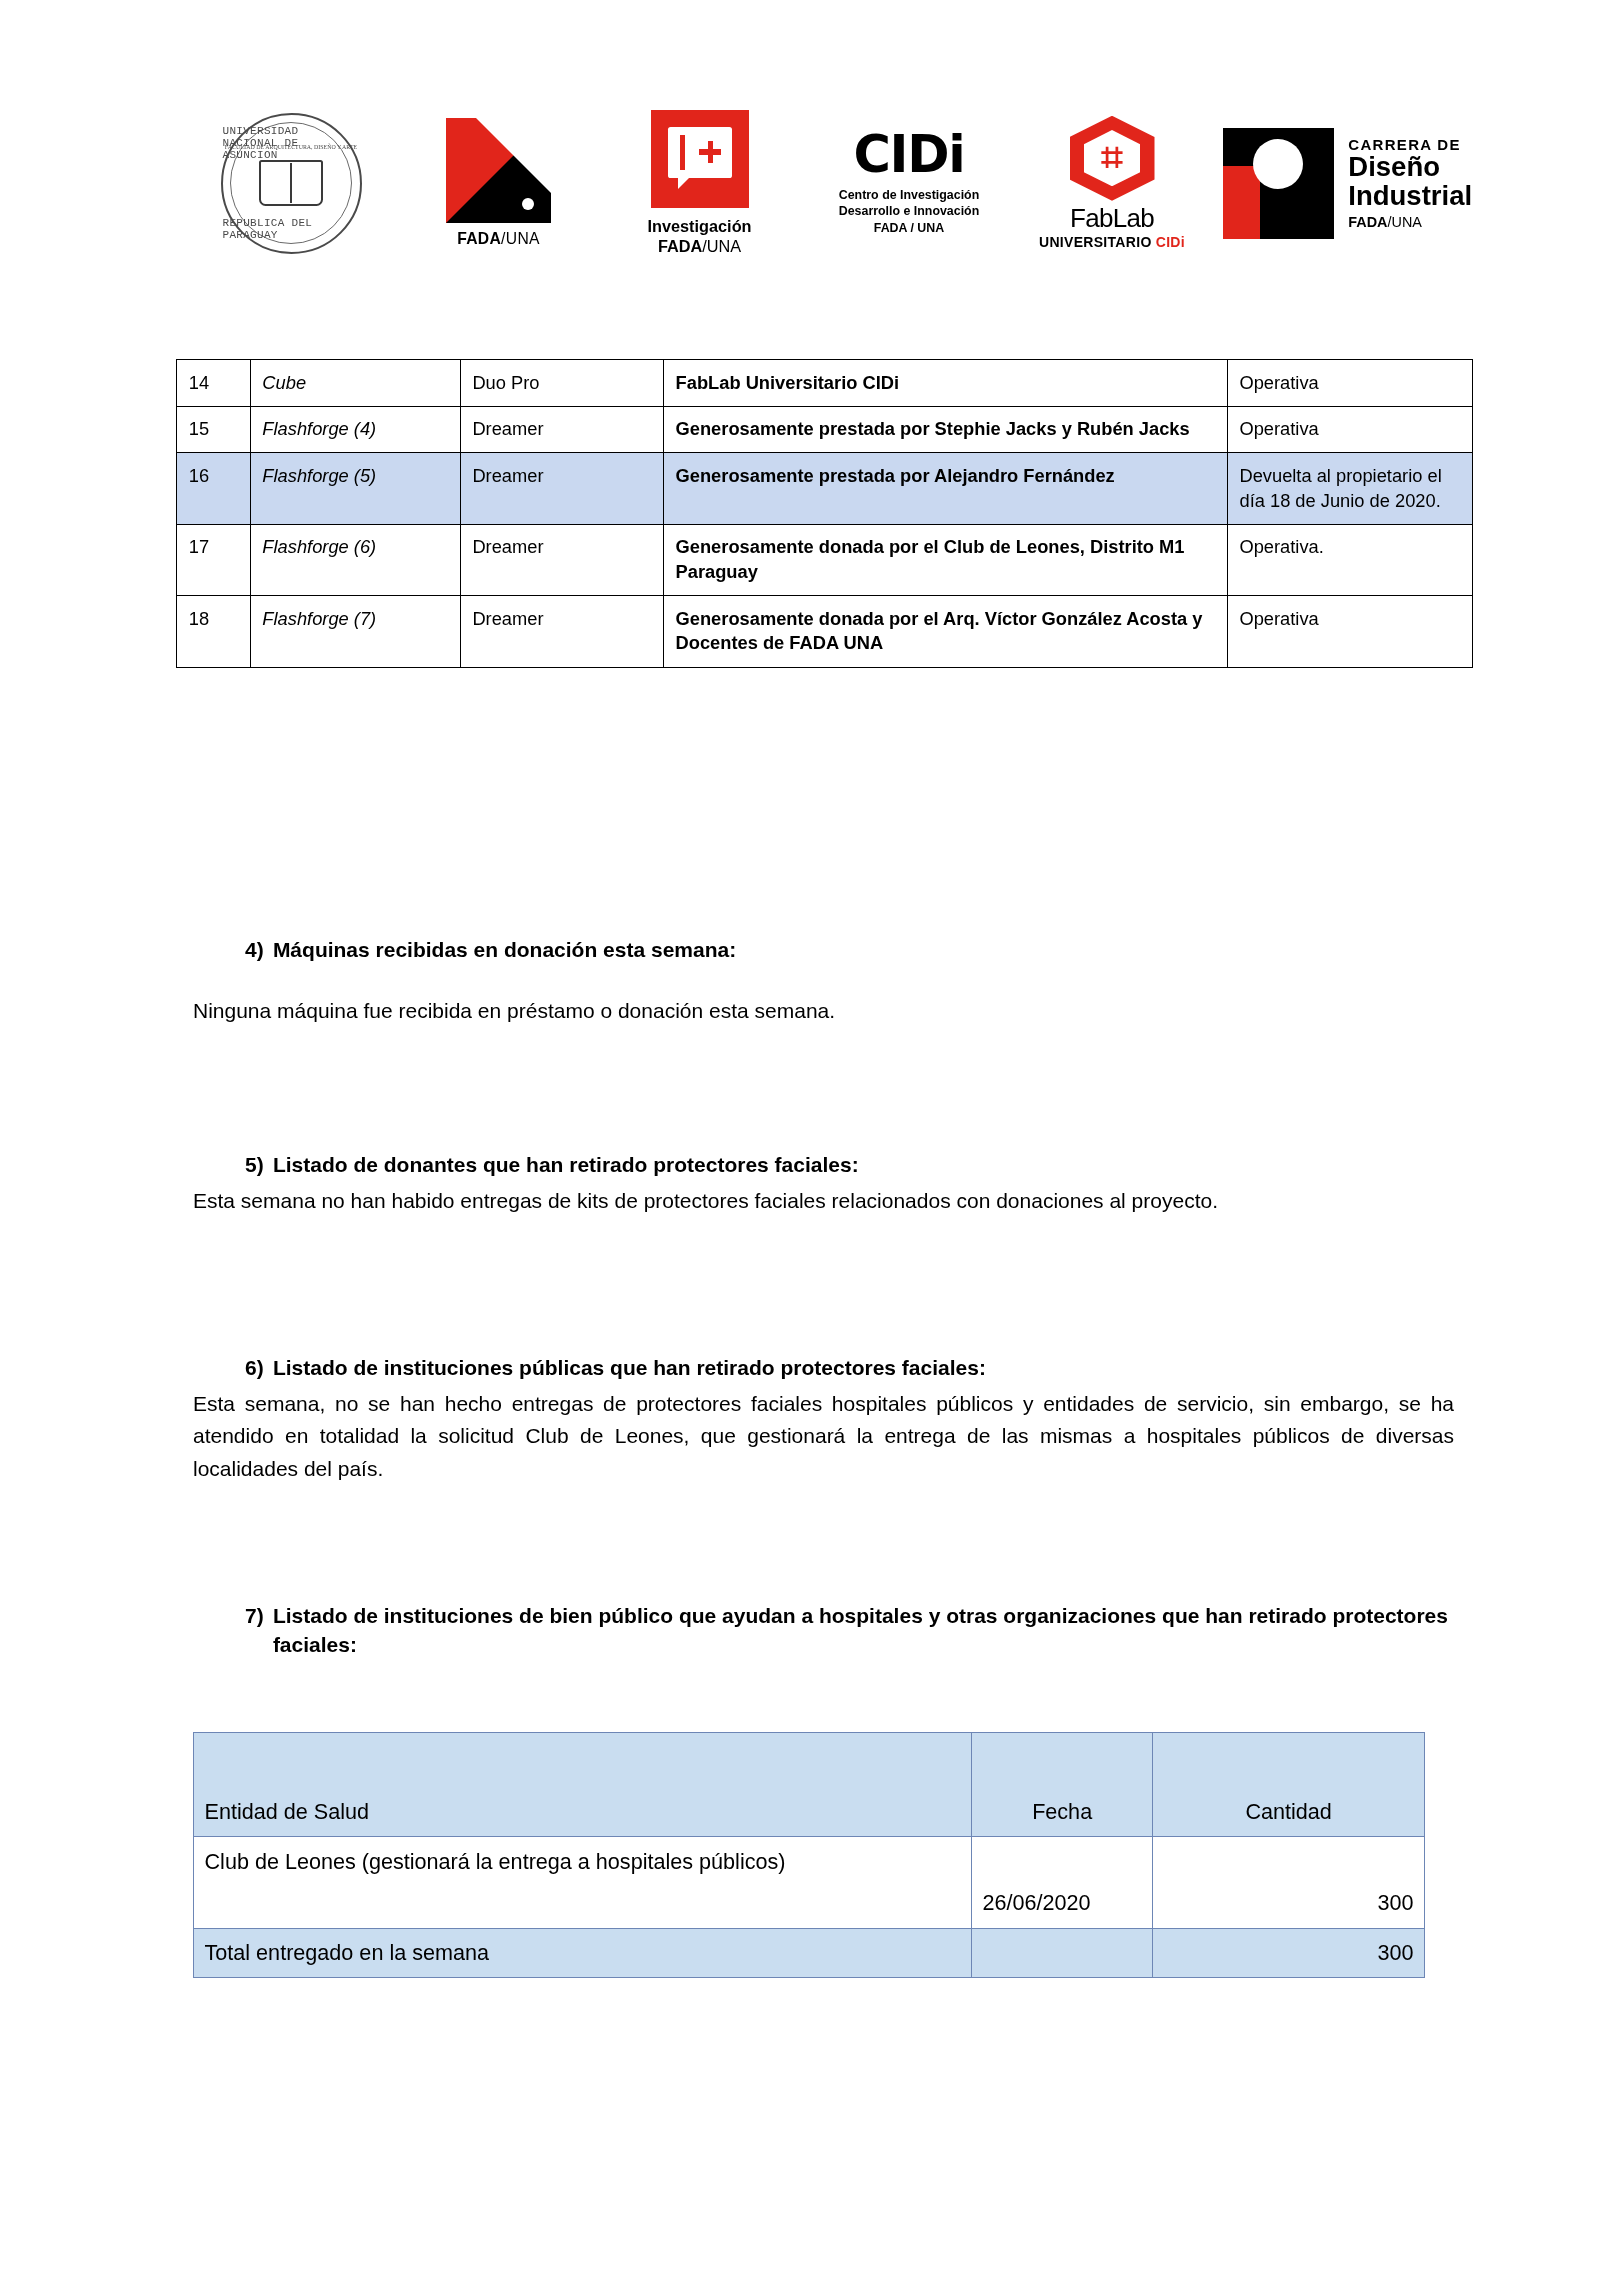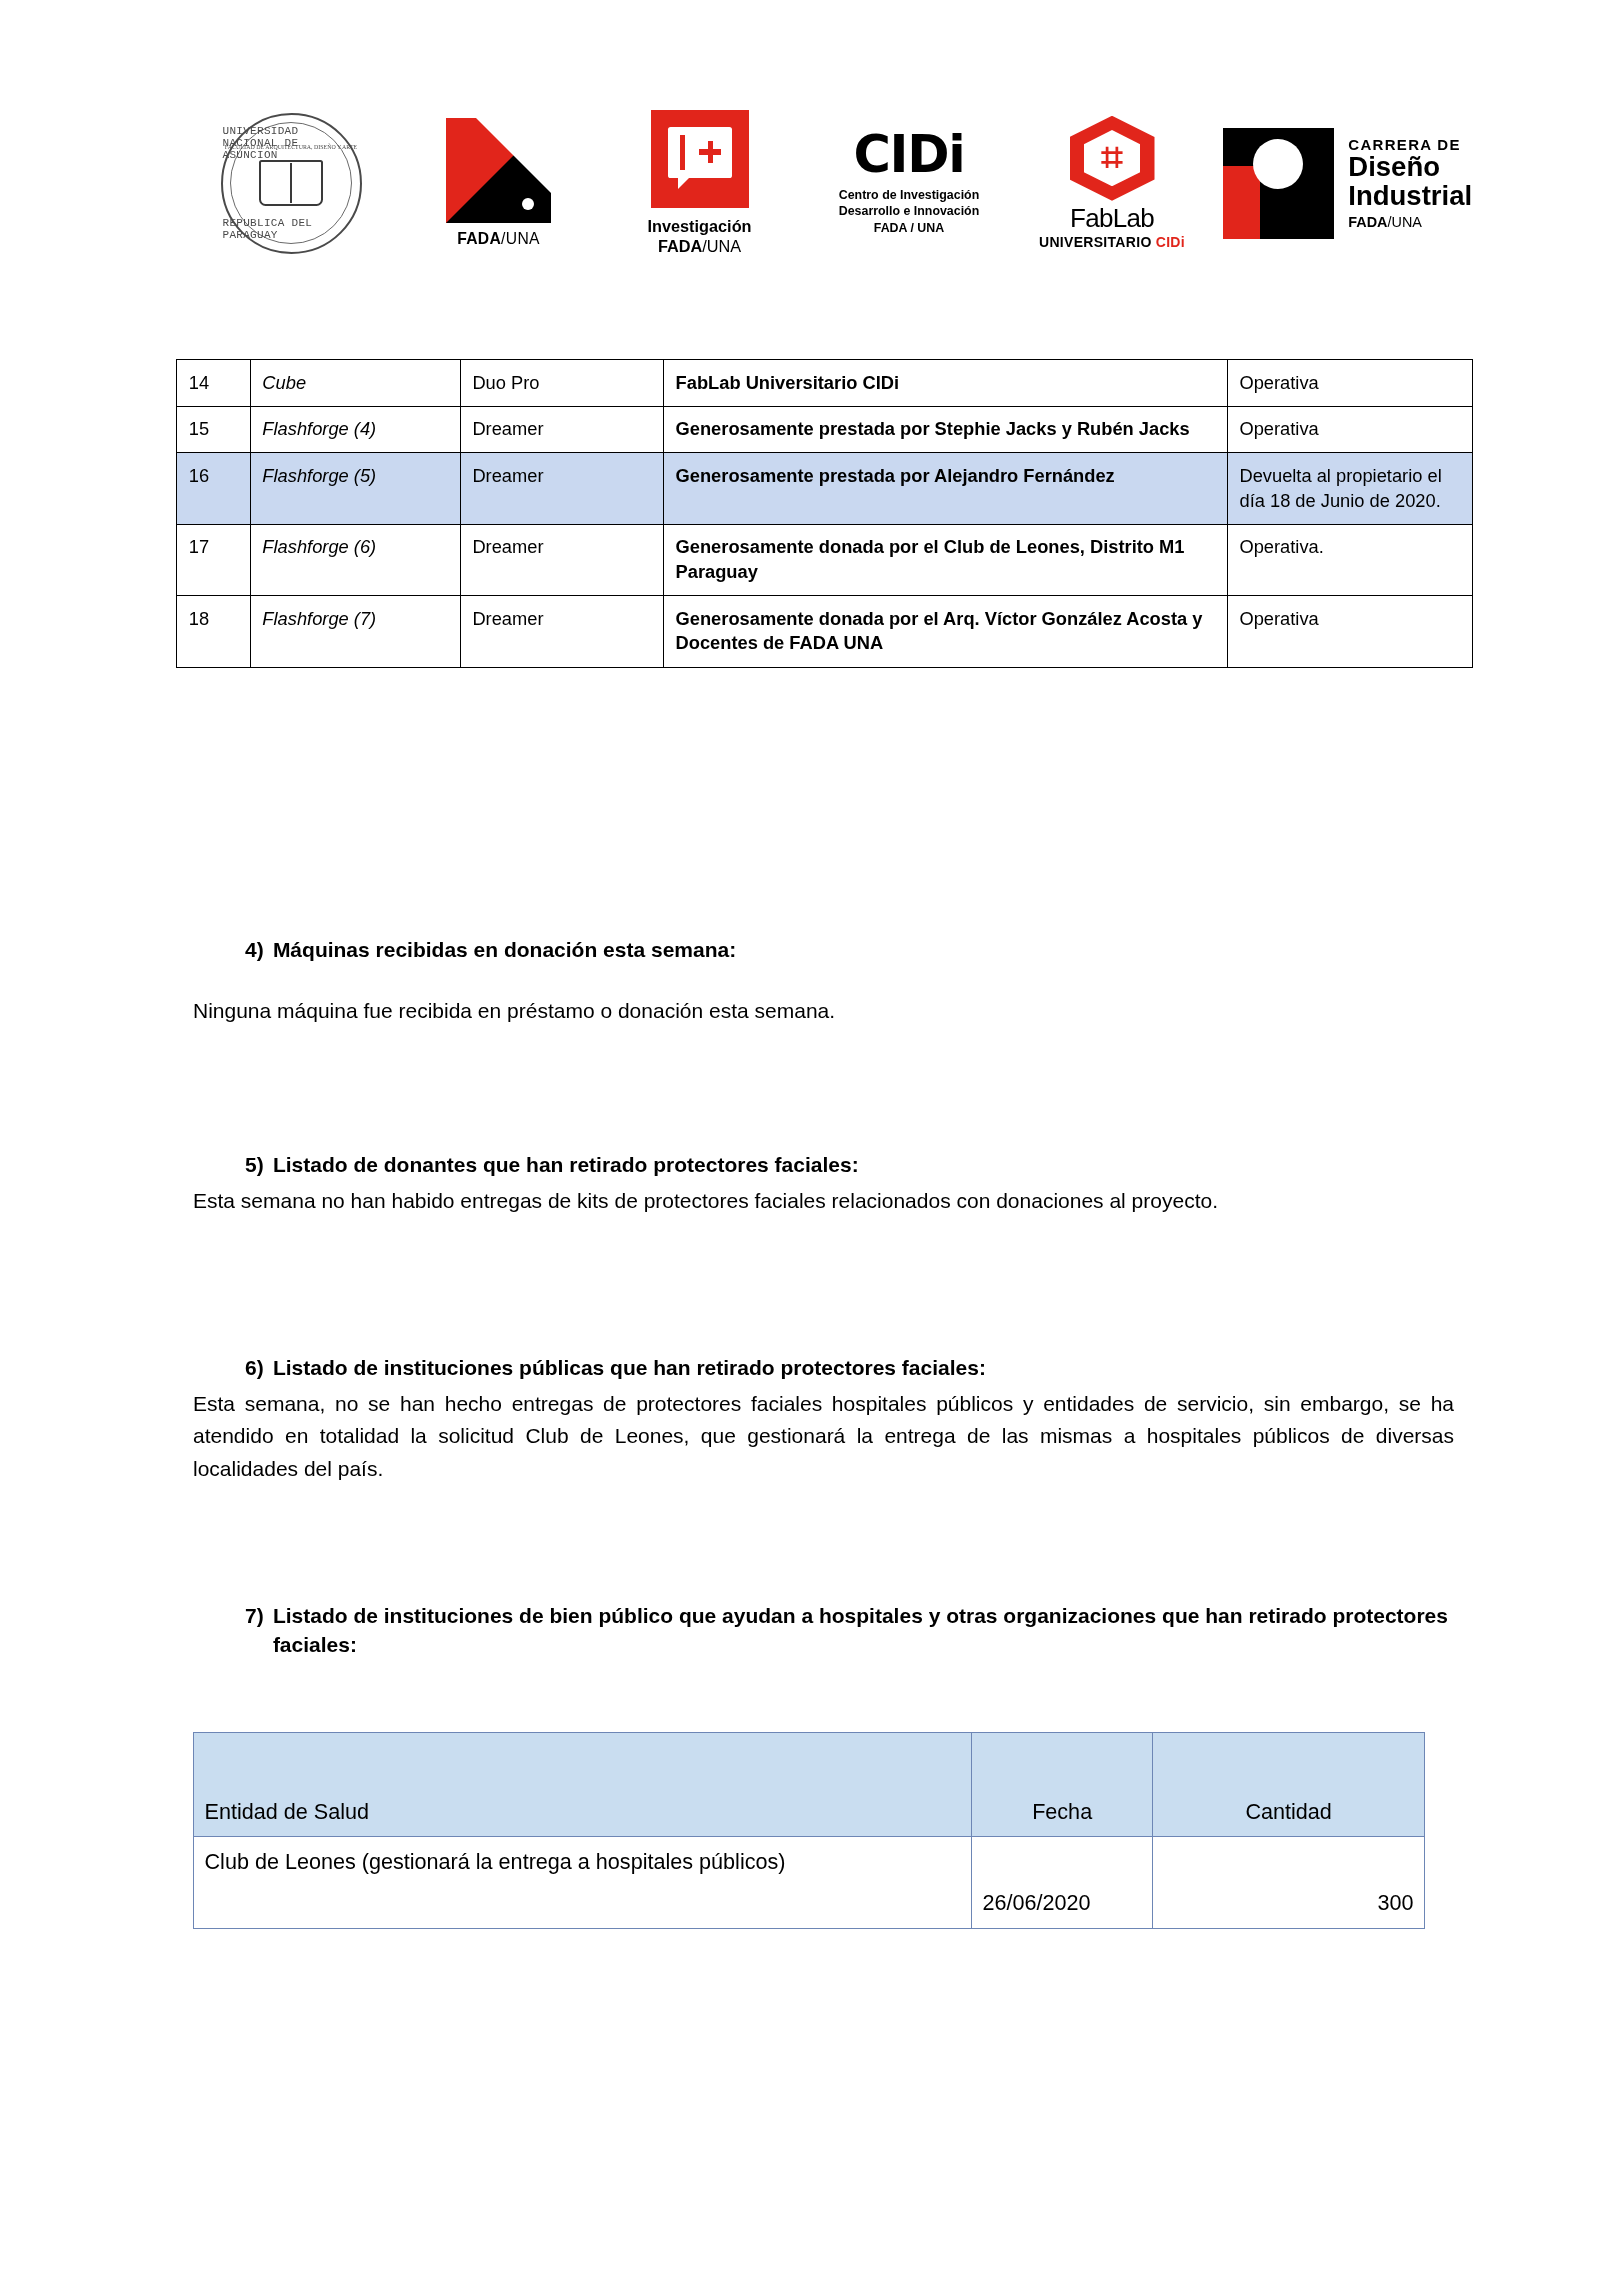--- a/index.html
+++ b/index.html
@@ -528,17 +528,22 @@
         <td class="col-fecha">Fecha</td>
         <td class="col-cant">Cantidad</td>
       </tr>
     </thead>
     <tbody>
       <tr class="body-row">
         <td>Club de Leones (gestionará la entrega a hospitales públicos)</td>
         <td class="fecha-cell">26/06/2020</td>
         <td class="cant-cell">300</td>
       </tr>
+      <tr class="total-row">
+        <td>Total entregado en la semana</td>
+        <td class="fecha-cell"></td>
+        <td class="cant-cell">300</td>
+      </tr>
     </tbody>
   </table>
 
 </div>
 
 
 </body></html>

